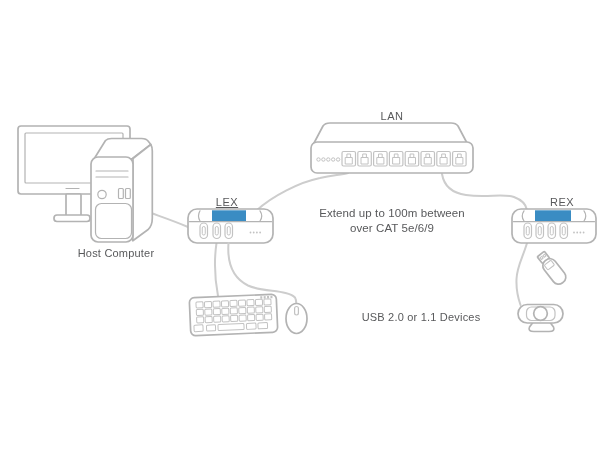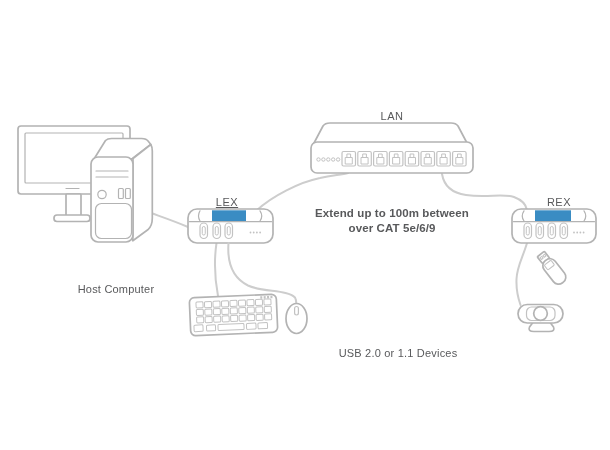--- a/index.html
+++ b/index.html
@@ -18,23 +18,23 @@
   .ol  {fill:#fff;stroke:var(--device-outline);stroke-width:1.7;stroke-linejoin:round;stroke-linecap:round;}
   .ol2 {fill:none;stroke:var(--device-outline);stroke-width:1.2;stroke-linejoin:round;stroke-linecap:round;}
   .det {fill:#fff;stroke:var(--detail-gray);stroke-width:1.2;stroke-linejoin:round;}
   .detn{fill:none;stroke:var(--detail-gray);stroke-width:1;stroke-linejoin:round;}
   .cable{fill:none;stroke:var(--cable-gray);stroke-width:2;stroke-linecap:round;}
   .dotf{fill:var(--detail-gray);stroke:none;}
   .accent{fill:var(--accent-blue);stroke:none;}
   
   .lbl{position:absolute;color:var(--text-gray);text-align:center;white-space:nowrap;}
   .lbl-device{font-size:11px;letter-spacing:0.5px;}
-  .lbl-caption{font-size:11px;letter-spacing:0.2px;margin-top:36px;}
+  .lbl-caption{font-size:11px;letter-spacing:0.2px;}
   .note{position:absolute;color:var(--text-gray);text-align:center;font-size:11.5px;line-height:14.5px;letter-spacing:0.1px;}
-  .note span{display:block;font-weight:bold;}
+  .note span{display:block;}
 </style>
 </head>
 <body>
 
 <div class="stage">
 
   <svg width="610" height="450" viewBox="0 0 610 450">
 
     <g>
       <path class="cable" d="M 151,213 C 162,217 174,221 188,227"></path>
@@ -238,22 +238,22 @@
       <circle class="ol" cx="540.5" cy="313.5" r="6.8"></circle>
     </g>
   </svg>
 
   <div class="lbl lbl-caption" style="left:36px;top:247px;width:160px;">Host Computer</div>
 
   <div class="lbl lbl-device" style="left:197px;top:196px;width:60px;text-decoration:underline;">LEX</div>
 
   <div class="lbl lbl-device" style="left:362px;top:110px;width:60px;">LAN</div>
 
-  <div class="lbl lbl-device" style="left:511px;top:196px;width:60px;text-align:right;">REX</div>
+  <div class="lbl lbl-device" style="left:532px;top:196px;width:60px;">REX</div>
 
   <div class="note" style="left:292px;top:206px;width:200px;">
     <span>Extend up to 100m between</span>
     <span>over CAT 5e/6/9</span>
   </div>
 
-  <div class="lbl lbl-caption" style="left:318px;top:311px;width:160px;text-align:center;">USB 2.0 or 1.1 Devices</div>
+  <div class="lbl lbl-caption" style="left:341px;top:311px;width:160px;text-align:center;">USB 2.0 or 1.1 Devices</div>
 
 </div>
 
 </body></html>

